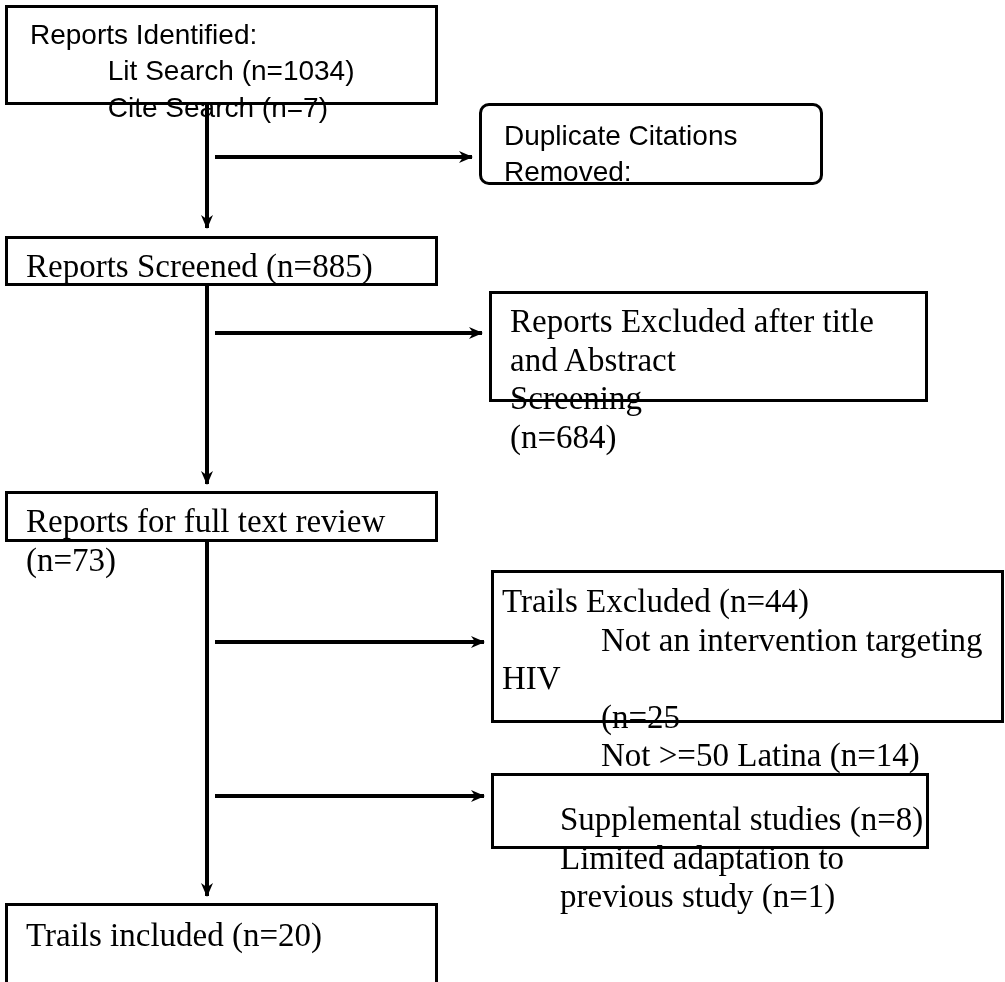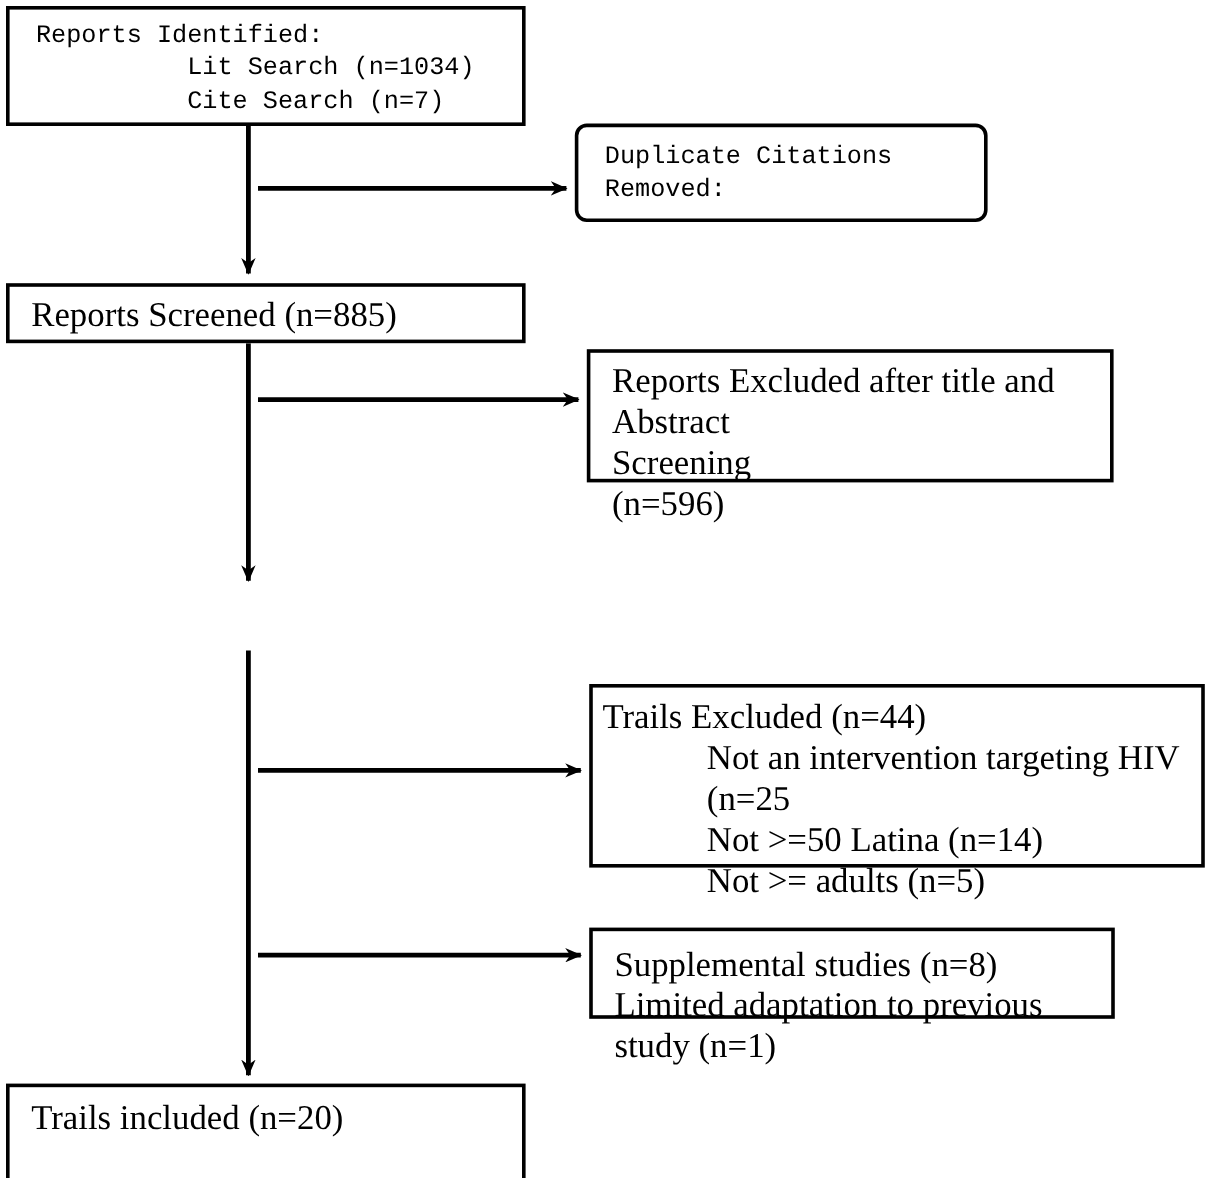--- a/index.html
+++ b/index.html
@@ -29,27 +29,27 @@
     background: #ffffff;
     color: #000000;
   }
   .node .txt {
     white-space: pre-wrap;
     color: #000000;
   }
   
   .serif .txt {
     font-family: "Liberation Serif", "DejaVu Serif", serif;
-    font-size: 29px;
+    font-size: 33px;
     line-height: 1.17;
   }
   
   .sans .txt {
-    font-family: Liberation Mono, monospace;
-    font-size: 21px;
+    font-family: Liberation Sans, sans-serif;
+    font-size: 28px;
     line-height: 1.30;
   }
 
   
   #node-identified   { left: 5px;   top: 5px;   width: 433px; height: 100px; }
   #node-identified .txt   { padding: 9px 0 0 22px; }
 
   #node-duplicates   { left: 479px; top: 103px; width: 344px; height: 82px; border-radius: 10px; }
   #node-duplicates .txt   { padding: 12px 0 0 22px; }
 
@@ -59,21 +59,21 @@
   #node-excluded-ta  { left: 489px; top: 291px; width: 439px; height: 111px; }
   #node-excluded-ta .txt  { padding: 8px 0 0 18px; }
 
   #node-fulltext     { left: 5px;   top: 491px; width: 433px; height: 51px; }
   #node-fulltext .txt     { padding: 8px 0 0 18px; }
 
   #node-trails-excl  { left: 491px; top: 570px; width: 513px; height: 153px; }
   #node-trails-excl .txt  { padding: 9px 0 0 8px; }
 
   #node-supplemental { left: 491px; top: 773px; width: 438px; height: 76px; }
-  #node-supplemental .txt { padding: 12px 0 0 18px; }
+  #node-supplemental .txt { padding: 24px 0 0 18px; margin-left: 48px; }
 
   #node-included     { left: 5px;   top: 903px; width: 433px; height: 94px; }
   #node-included .txt     { padding: 10px 0 0 18px; }
 </style>
 </head>
 <body>
 
 <div id="canvas">
 
   <svg id="connectors" viewBox="0 0 1005 982" width="1005" height="982" aria-hidden="true">
@@ -126,23 +126,26 @@
 Removed:</div>
   </div>
 
   <div class="node serif" id="node-screened">
     <div class="txt">Reports Screened (n=885)</div>
   </div>
 
   <div class="node serif" id="node-excluded-ta">
     <div class="txt">Reports Excluded after title and Abstract
 Screening
-(n=596)</div>
+(n=684)</div>
   </div>
 
+  <div class="node serif" id="node-fulltext">
+    <div class="txt">Reports for full text review (n=73)</div>
+  </div>
 
   <div class="node serif" id="node-trails-excl">
     <div class="txt">Trails Excluded (n=44)
             Not an intervention targeting HIV
             (n=25
             Not &gt;=50 Latina (n=14)
             Not &gt;= adults (n=5)</div>
   </div>
 
   <div class="node serif" id="node-supplemental">

